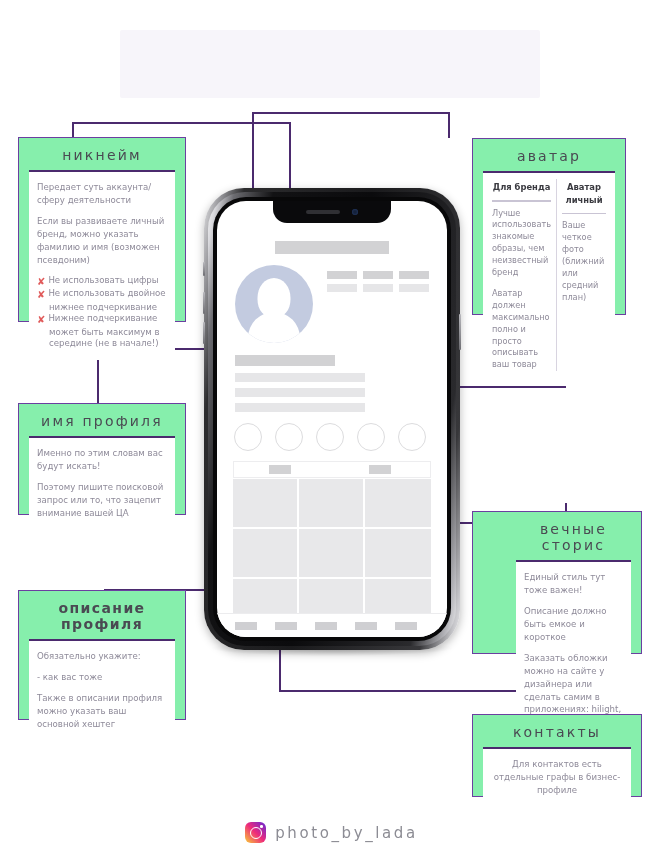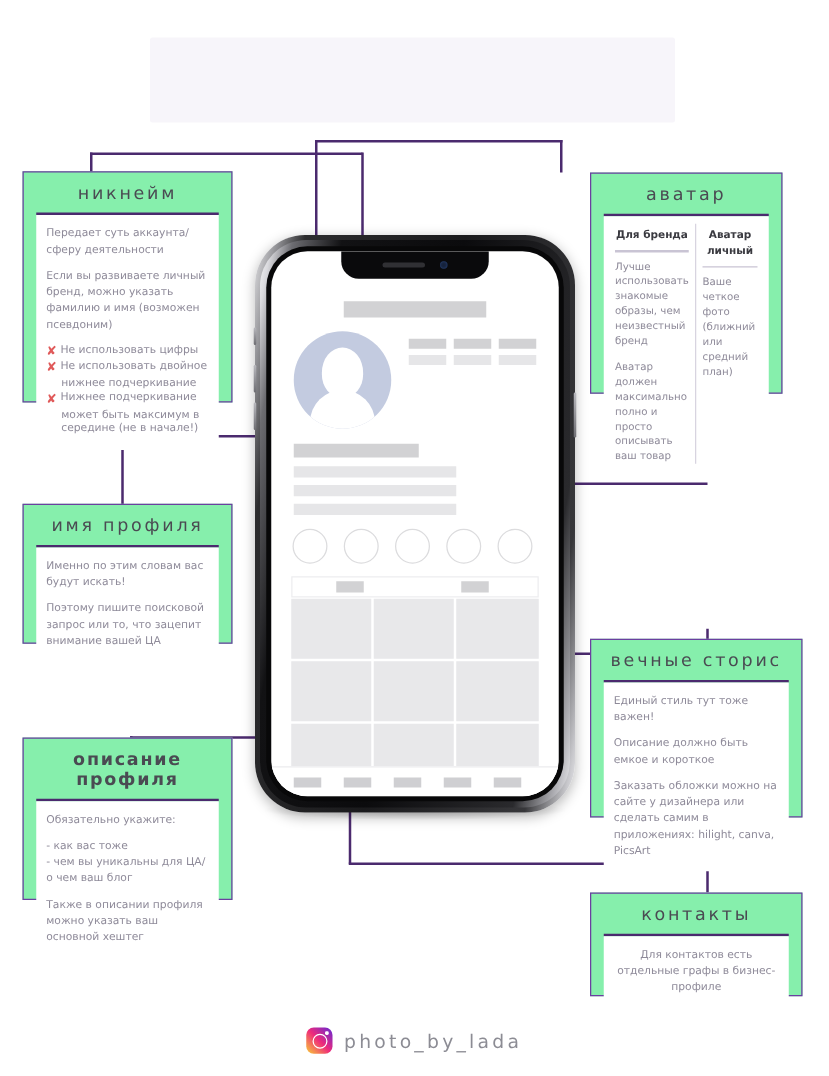--- a/index.html
+++ b/index.html
@@ -324,38 +324,37 @@
 
   <div class="card" style="left:18px; top:403px; width:168px; height:112px;">
     <div class="card-title">имя профиля</div>
     <div class="card-rule"></div>
     <div class="card-body">
       <p>Именно по этим словам вас будут искать!</p>
       <p>Поэтому пишите поисковой запрос или то, что зацепит внимание вашей ЦА</p>
     </div>
   </div>
 
-  <div class="card" style="left:472px; top:511px; width:170px; height:143px;">
+  <div class="card" style="left:472px; top:511px; width:170px; height:143px;padding-left:33px;">
     <div class="card-title">вечные сторис</div>
     <div class="card-rule"></div>
     <div class="card-body">
       <p>Единый стиль тут тоже важен!</p>
       <p>Описание  должно быть емкое и короткое</p>
       <p>Заказать обложки можно на сайте у дизайнера или сделать самим в приложениях: hilight, canva, PicsArt</p>
     </div>
   </div>
 
   <div class="card" style="left:18px; top:590px; width:168px; height:130px;">
     <div class="card-title" style="letter-spacing:1.4px;font-weight:bold;">описание профиля</div>
     <div class="card-rule"></div>
     <div class="card-body">
       <p>Обязательно укажите:</p>
       <p style="margin-bottom:8px;">
         <span>- как вас тоже</span><br>
-        <span>- чем вы уникальны для ЦА/о чем ваш блог</span>
       </p>
       <p>Также в описании профиля можно указать ваш основной хештег</p>
     </div>
   </div>
 
   <div class="card" style="left:472px; top:714px; width:170px; height:83px;">
     <div class="card-title">контакты</div>
     <div class="card-rule"></div>
     <div class="card-body center-text">
       <p>Для контактов есть отдельные графы в бизнес-профиле</p>

